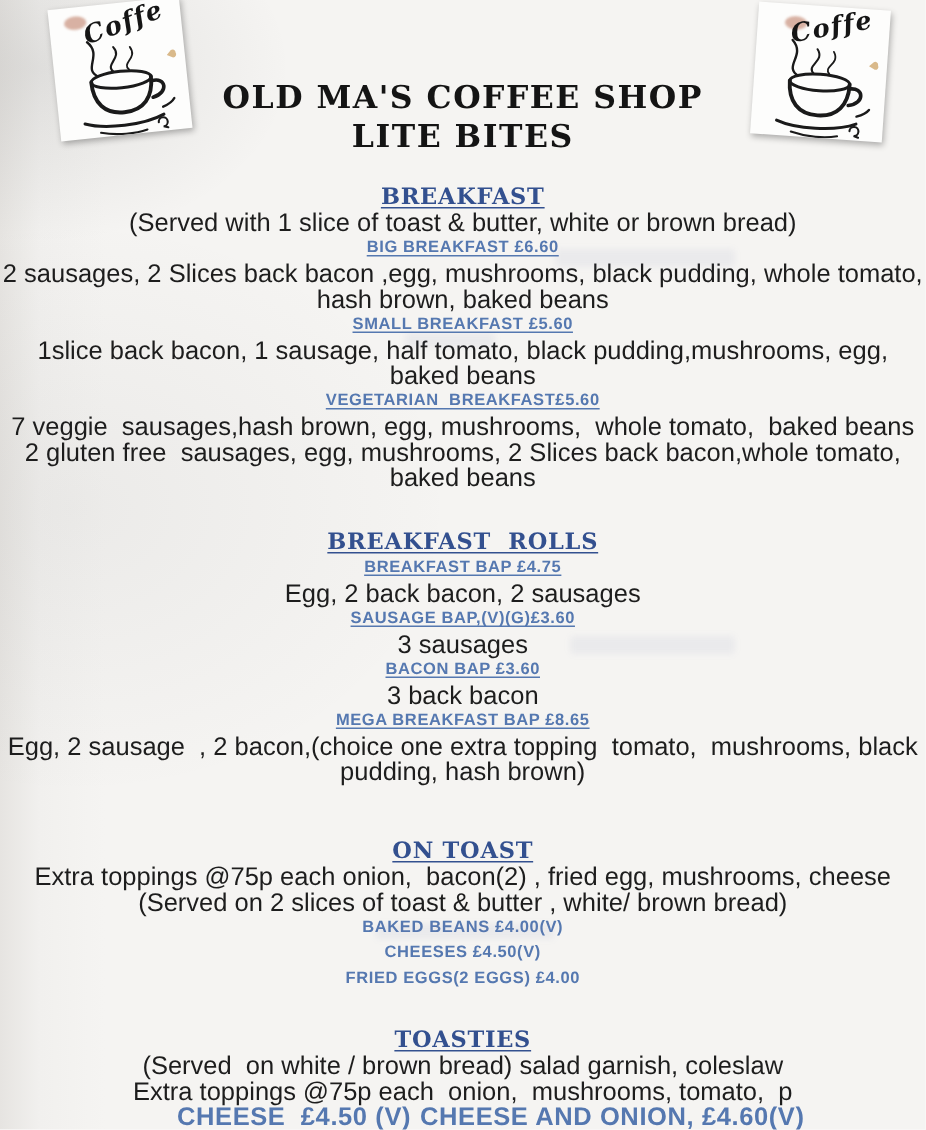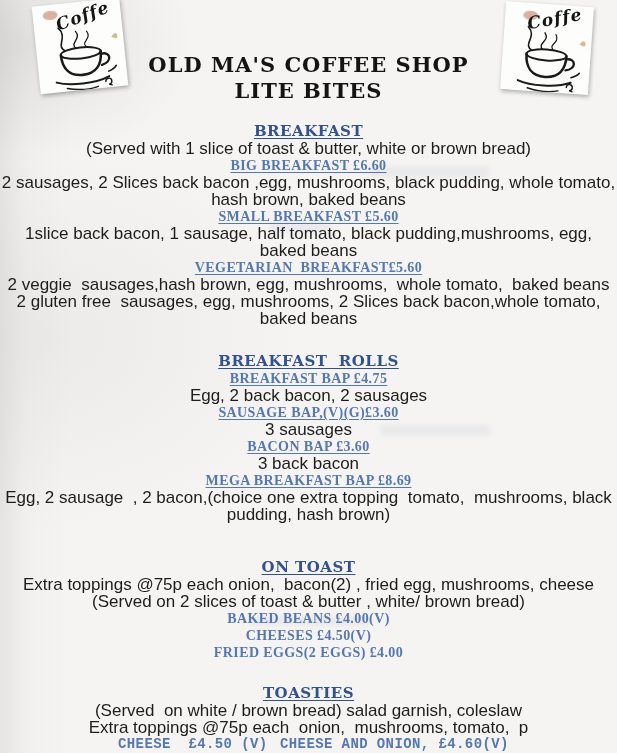--- a/index.html
+++ b/index.html
@@ -43,35 +43,35 @@
     line-height:26px;letter-spacing:1px;color:#141414;
   }
   
   .menu{text-align:center;}
   .sec-heading{
     font-family:"DejaVu Serif",serif;font-weight:bold;font-size:15px;
     color:#33508f;text-decoration:underline;text-underline-offset:2px;
     letter-spacing:0.5px;line-height:18px;white-space:pre-wrap;
   }
   .item-name{
-    font-family:Liberation Serif, serif;font-weight:bold;font-size:14px;
+    font-family:Liberation Sans, sans-serif;font-weight:bold;font-size:11px;
     color:#5578b0;letter-spacing:0.4px;line-height:17px;white-space:pre-wrap;
   }
   .item-name.u{text-decoration:underline;text-underline-offset:2px;}
   .item-desc,.note{
     font-size:17px;line-height:17px;color:#1d1d1d;white-space:pre-wrap;
   }
   .sec1{margin-top:18px;}
   .sec2{margin-top:25px;}
   .sec3{margin-top:35px;}
   .sec4{margin-top:23px;}
   
   .t-row{display:flex;text-align:left;line-height:17px;}
   .t-cell{
-    font-family:Liberation Mono, monospace;font-weight:bold;font-size:14px;
+    font-family:Liberation Sans, sans-serif;font-weight:bold;font-size:17px;
     color:#5578b0;letter-spacing:0.4px;white-space:pre-wrap;
   }
   .t-left{margin-left:118px;width:162px;}
   
   .ghost{position:absolute;border-radius:3px;filter:blur(2px);
     background:rgba(100,120,165,0.07);}
   .g1{left:370px;top:166px;width:120px;height:12px;}
   .g2{left:270px;top:222px;width:60px;height:10px;}
   .g3{left:380px;top:424px;width:110px;height:12px;}
   .g4{left:250px;top:616px;width:120px;height:10px;}
@@ -134,33 +134,33 @@
   <div class="menu">
 
     <div class="sec1">
       <div class="sec-heading">BREAKFAST</div>
       <div class="note">(Served with 1 slice of toast &amp; butter, white or brown bread)</div>
       <div class="item-name u">BIG BREAKFAST £6.60</div>
       <div class="item-desc">2 sausages, 2 Slices back bacon ,egg, mushrooms, black pudding, whole tomato, hash brown, baked beans</div>
       <div class="item-name u">SMALL BREAKFAST £5.60</div>
       <div class="item-desc">1slice back bacon, 1 sausage, half tomato, black pudding,mushrooms, egg, baked beans</div>
       <div class="item-name u">VEGETARIAN  BREAKFAST£5.60</div>
-      <div class="item-desc">2 veggie  sausages,hash brown, egg, mushrooms,  whole tomato,  baked beans</div>
+      <div class="item-desc">7 veggie  sausages,hash brown, egg, mushrooms,  whole tomato,  baked beans</div>
       <div class="item-desc">2 gluten free  sausages, egg, mushrooms, 2 Slices back bacon,whole tomato,  baked beans</div>
     </div>
 
     <div class="sec2">
       <div class="sec-heading">BREAKFAST  ROLLS</div>
       <div class="item-name u">BREAKFAST BAP £4.75</div>
       <div class="item-desc">Egg, 2 back bacon, 2 sausages</div>
       <div class="item-name u">SAUSAGE BAP,(V)(G)£3.60</div>
       <div class="item-desc">3 sausages</div>
       <div class="item-name u">BACON BAP £3.60</div>
       <div class="item-desc">3 back bacon</div>
-      <div class="item-name u">MEGA BREAKFAST BAP £8.69</div>
+      <div class="item-name u">MEGA BREAKFAST BAP £8.65</div>
       <div class="item-desc">Egg, 2 sausage  , 2 bacon,(choice one extra topping  tomato,  mushrooms, black  pudding, hash brown)</div>
     </div>
 
     <div class="sec3">
       <div class="sec-heading">ON TOAST</div>
       <div class="note">Extra toppings @75p each onion,  bacon(2) , fried egg, mushrooms, cheese</div>
       <div class="note">(Served on 2 slices of toast &amp; butter , white/ brown bread)</div>
       <div class="item-name">BAKED BEANS £4.00(V)</div>
       <div class="item-name">CHEESES £4.50(V)</div>
       <div class="item-name">FRIED EGGS(2 EGGS) £4.00</div>

